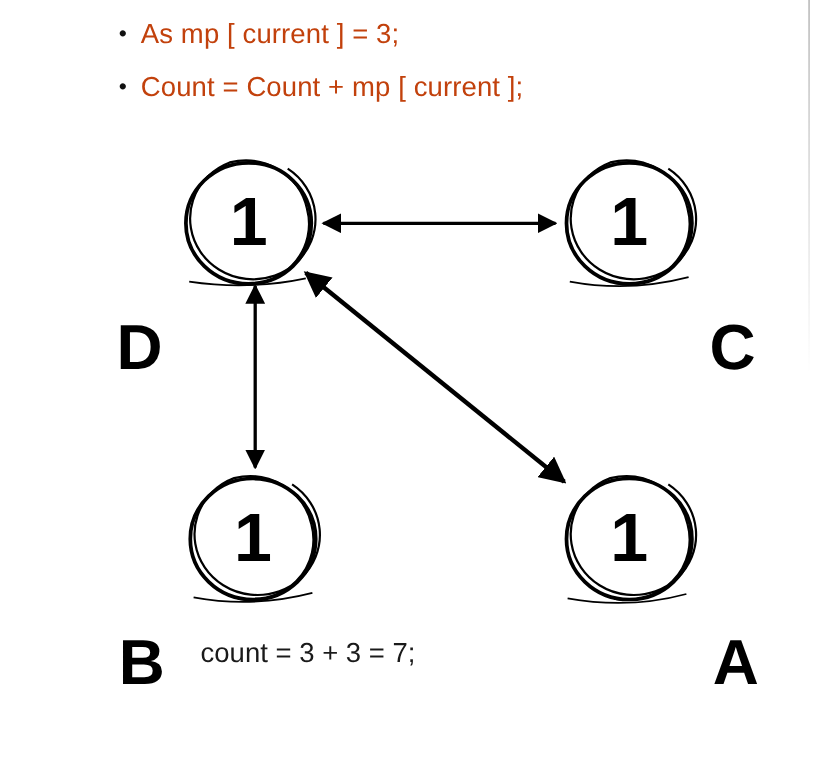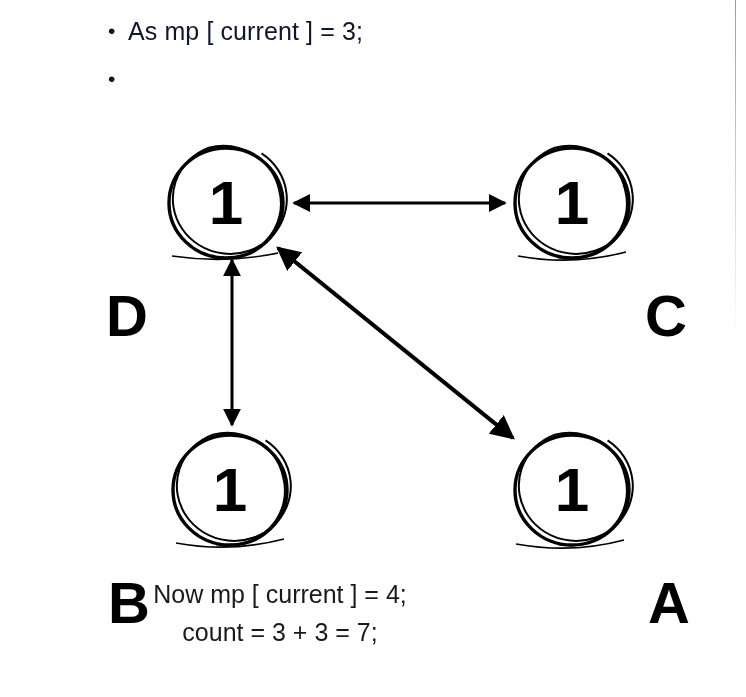--- a/index.html
+++ b/index.html
@@ -50,21 +50,21 @@
     width: 20px;
     flex: 0 0 20px;
     font-size: 21px;
     line-height: 34px;
     color: #111111;
     text-align: left;
   }
   .bullet-text {
     font-size: 25px;
     line-height: 34px;
-    color: #0f172a;
+    color: #c2410c;
     letter-spacing: 0.1px;
     white-space: nowrap;
   }
 
   
   #graph {
     position: absolute;
     left: 0;
     top: 120px;
     width: 746px;
@@ -137,20 +137,21 @@
 
   <div id="page-edge"></div>
 
   <div id="bullets">
     <div class="bullet-row">
       <span class="bullet-dot">•</span>
       <span class="bullet-text">As mp [ current ] = 3;</span>
     </div>
     <div class="bullet-row">
       <span class="bullet-dot">•</span>
+      <span class="bullet-text">Count = Count + mp [ current ];</span>
     </div>
   </div>
 
   <div id="graph">
 
     <svg width="746" height="450" viewBox="0 0 746 450">
       <defs>
         <marker id="arrow-end" viewBox="0 0 10 10" refX="9" refY="5" markerWidth="6" markerHeight="6" orient="auto-start-reverse">
           <path d="M 0 0 L 10 5 L 0 10 z" fill="#000000"></path>
         </marker>
@@ -203,17 +204,16 @@
       <span class="node-value">1</span>
     </div>
 
     <span class="node-label" id="label-d">D</span>
     <span class="node-label" id="label-c">C</span>
     <span class="node-label" id="label-b">B</span>
     <span class="node-label" id="label-a">A</span>
   </div>
 
   <div id="caption">
-    <div class="caption-line">Now mp [ current ] = 4;</div>
     <div class="caption-line">count = 3 + 3 = 7;</div>
   </div>
 
 </div>
 
 </body></html>

